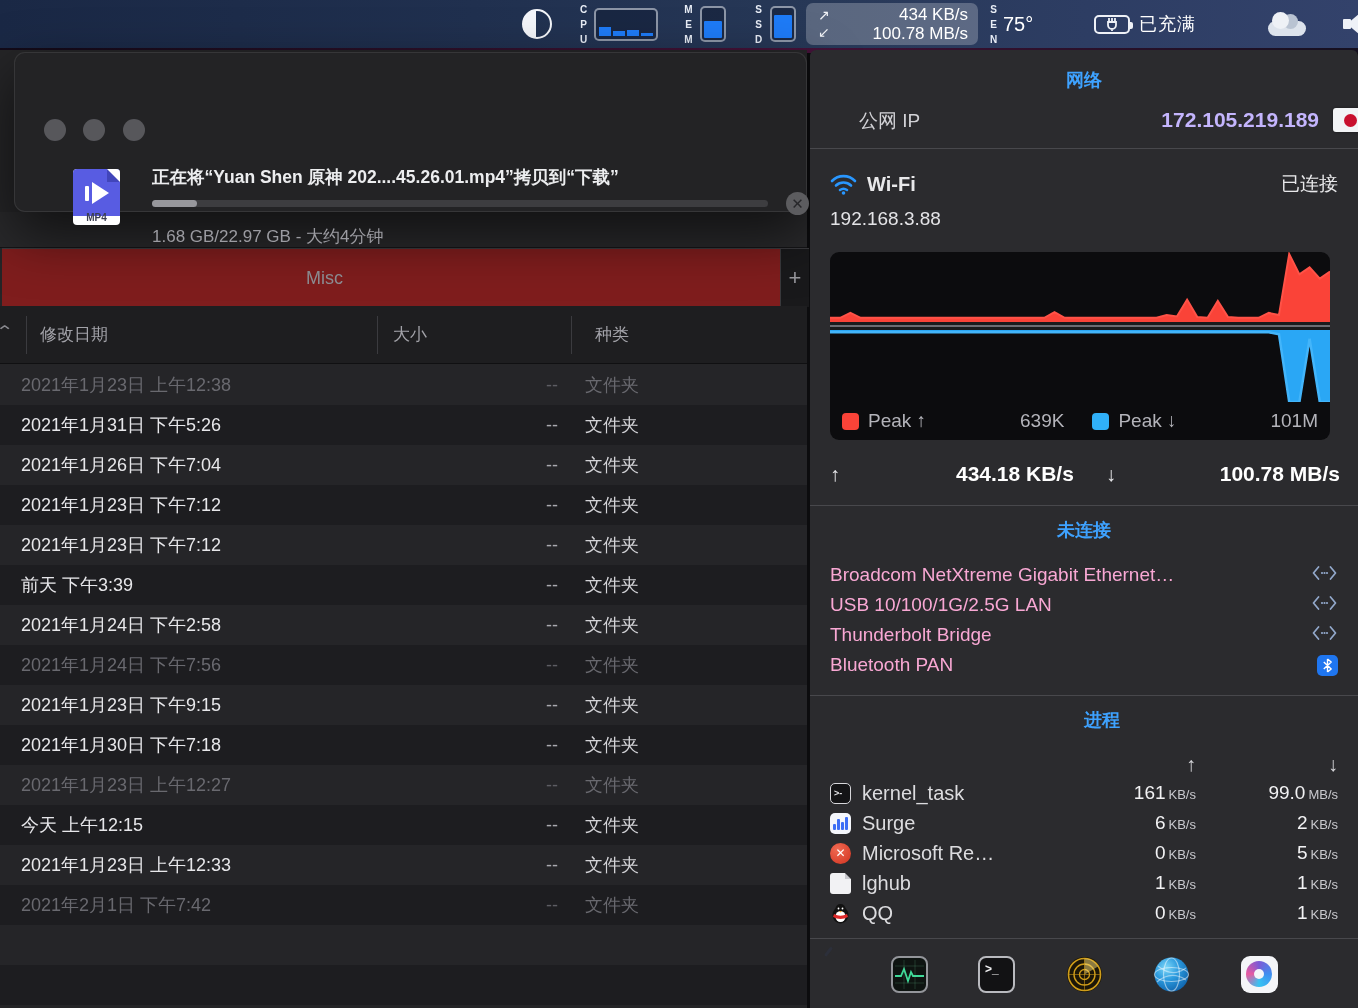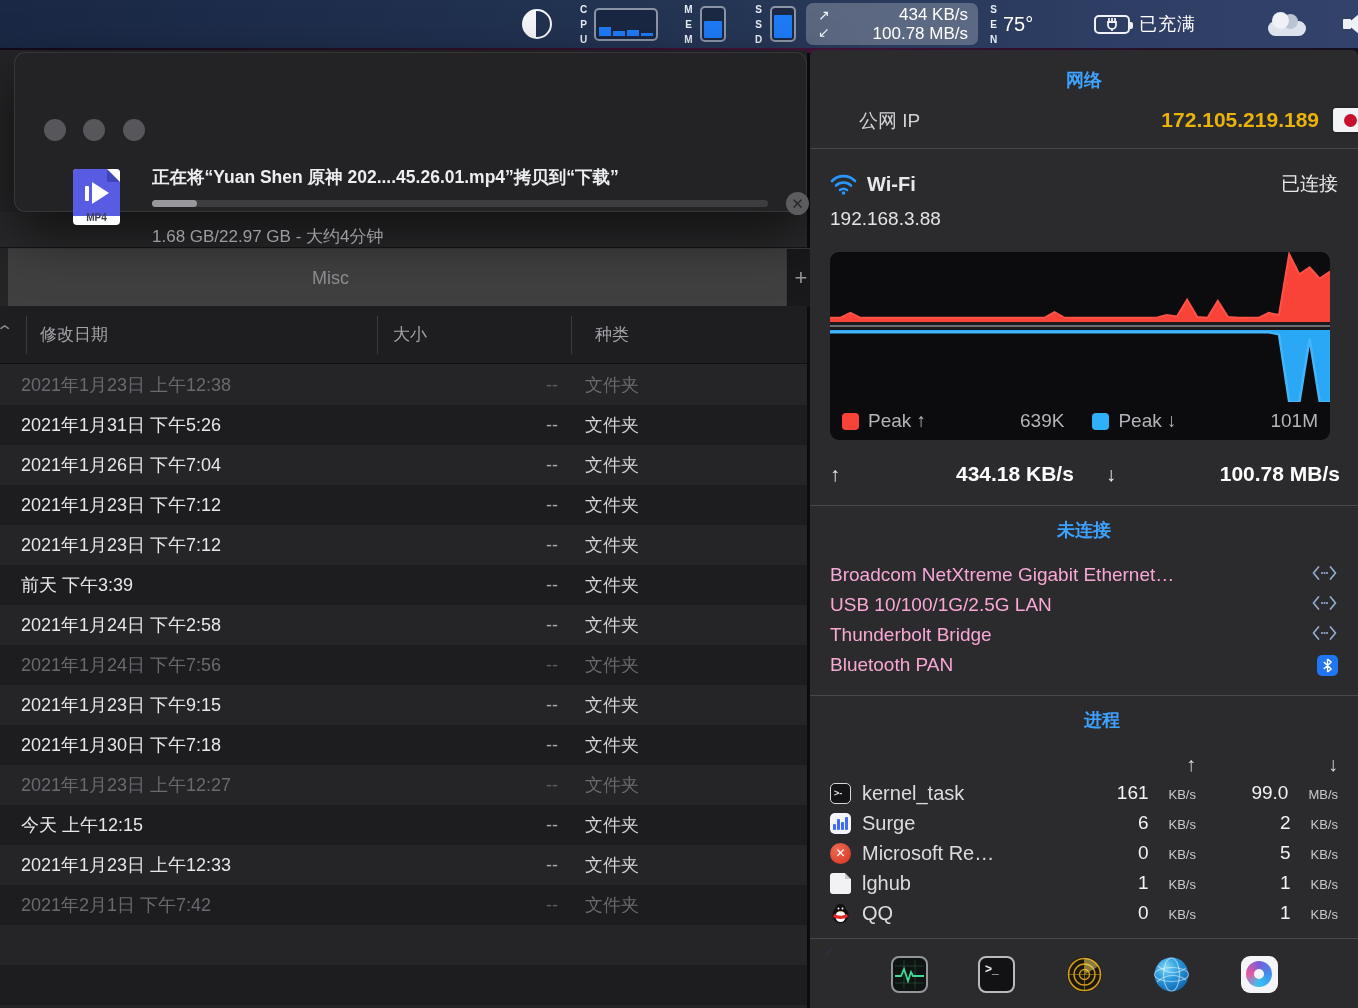--- a/index.html
+++ b/index.html
@@ -33,21 +33,21 @@
   .cloud:before{content:"";position:absolute;left:2px;bottom:0;width:38px;height:15px;border-radius:8px;background:#dde3ec;}
   .cloud:after{content:"";position:absolute;left:6px;top:0;width:17px;height:17px;border-radius:50%;background:#eef1f6;}
   .cloud .lobe{position:absolute;left:17px;top:2px;width:15px;height:15px;border-radius:50%;background:#b9c3d2;}
   .speaker{position:absolute;left:1343px;top:13px;width:22px;height:22px;}
   .speaker .sq{position:absolute;left:0;top:6px;width:8px;height:10px;background:#eef1f7;border-radius:1px;}
   .speaker .tri{position:absolute;left:4px;top:0;width:0;height:0;border-top:11px solid transparent;border-bottom:11px solid transparent;border-right:13px solid #eef1f7;}
 
   
   #finder{position:absolute;left:0;top:50px;width:807px;height:958px;background:#252527;}
   #toolbar-strip{position:absolute;left:0;top:162px;width:807px;height:36px;background:#29292b;border-bottom:1px solid #151517;}
-  #tabbar{position:absolute;left:8px;top:198px;width:807px;height:58px;background:#404040;border-top:1px solid #3a3a3e;}
+  #tabbar{position:absolute;left:2px;top:198px;width:807px;height:58px;background:#7f1d1d;border-top:1px solid #3a3a3e;}
   #tab-plus-zone{position:absolute;right:0;top:0;width:29px;height:58px;background:#19191b;border-left:1px solid #39393c;}
   #tab-misc-label{position:absolute;left:0;top:0;width:645px;height:58px;display:flex;align-items:center;justify-content:center;
     color:#8f8f95;font-size:18px;}
   #tab-plus{width:100%;height:100%;display:flex;align-items:center;justify-content:center;color:#98989e;font-size:22px;font-weight:300;}
   #colheader{position:absolute;left:0;top:256px;width:807px;height:58px;background:#1e1e20;border-bottom:1px solid #101012;
     display:grid;grid-template-columns:377px 194px 236px;align-items:center;color:#a2a2a8;font-size:17px;}
   .colh-date{padding-left:40px;}
   .colh-size{padding-left:16px;}
   .colh-kind{padding-left:24px;}
   .col-divider{position:absolute;top:266px;width:1px;height:38px;background:#3b3b3f;}
@@ -78,21 +78,21 @@
   #dlg-close{position:absolute;left:771px;top:139px;width:23px;height:23px;border-radius:50%;background:#5c5c5f;
     display:flex;align-items:center;justify-content:center;color:#27272a;font-size:15px;font-weight:700;line-height:1;}
   #dlg-status{position:absolute;left:137px;top:172px;font-size:17px;color:#9b9ba1;}
 
   
   #panel{position:absolute;left:810px;top:50px;width:548px;height:958px;background:#2b2b2e;border-radius:6px 6px 0 0;color:#e8e8ea;}
   .sep{position:absolute;left:0;width:548px;height:1px;background:#48484c;}
   .sec-title{position:absolute;left:0;width:548px;text-align:center;color:#3ea2ff;font-size:18px;font-weight:600;}
   #pubip-row{position:absolute;left:20px;top:58px;width:508px;height:36px;display:flex;align-items:flex-start;margin-left:29px;}
   #pubip-label{font-size:19px;color:#d2d2d6;}
-  #pubip-value{margin-left:auto;font-size:21px;font-weight:600;color:#eab308;}
+  #pubip-value{margin-left:auto;font-size:21px;font-weight:600;color:#c4b5fd;}
   #flag-jp{position:relative;width:34px;height:24px;background:#f2f4f6;border-radius:3px;margin-left:14px;box-shadow:0 0 3px rgba(0,0,0,.4);}
   #flag-jp i{position:absolute;left:10.5px;top:5.5px;width:13px;height:13px;border-radius:50%;background:#c8102e;}
   #wifi-row{position:absolute;left:20px;top:118px;width:508px;height:32px;display:flex;align-items:center;}
   #wifi-name{font-size:20px;font-weight:700;margin-left:10px;}
   #wifi-status{margin-left:auto;font-size:19px;}
   #wifi-ip{position:absolute;left:20px;top:158px;font-size:19px;color:#e4e4e7;}
   #graphbox{position:absolute;left:20px;top:202px;width:500px;height:188px;background:#0c0c0e;border-radius:9px;overflow:hidden;}
   #g-sep{position:absolute;left:0;top:70px;width:500px;height:8px;background:#1b1b1d;}
   #g-sep i{display:block;margin-top:3px;height:2px;background:#6c6c72;}
   #legend{position:absolute;left:0;bottom:0;width:500px;height:38px;display:flex;align-items:center;padding:0 12px;}
@@ -110,21 +110,21 @@
   .disc-icon{margin-left:auto;}
   .bt-badge{width:21px;height:21px;border-radius:5px;background:#1f76f0;display:flex;align-items:center;justify-content:center;}
   #proc-arrows{position:absolute;left:20px;top:700px;width:508px;height:28px;display:grid;
     grid-template-columns:1fr 150px 142px;align-items:center;color:#d4d4d8;font-size:20px;}
   #proc-arrows span{text-align:right;}
   #proc-list{position:absolute;left:20px;top:728px;width:508px;}
   .prow{height:30px;display:grid;grid-template-columns:32px 1fr 118px 142px;align-items:center;}
   .pname{font-size:20px;color:#dcdcdf;white-space:nowrap;overflow:hidden;}
   .pval{text-align:right;white-space:nowrap;}
   .pnum{font-size:19px;color:#f2f2f4;}
-  .punit{font-size:13px;color:#c9c9ce;margin-left:20px;}
+  .punit{font-size:13px;color:#c9c9ce;margin-left:3px;}
   .picon{width:21px;height:21px;border-radius:5px;position:relative;}
   .pi-term{background:#141416;border:1.5px solid #d6d6da;color:#e8e8ea;font-size:9px;font-weight:700;display:flex;align-items:center;justify-content:flex-start;padding-left:3px;}
   .pi-surge{background:#f4f6fb;display:flex;align-items:flex-end;justify-content:center;gap:1.5px;padding-bottom:4px;}
   .pi-surge i{display:block;width:2.5px;background:#3d6ef5;border-radius:1px;}
   .pi-ms{border-radius:50%;background:radial-gradient(circle at 35% 30%,#f06a52,#d9402c 75%);display:flex;align-items:center;justify-content:center;color:#fff;font-size:12px;font-weight:700;}
   .pi-doc{background:#f2f2f4;border-radius:3px;}
   .pi-doc:before{content:"";position:absolute;right:0;top:0;border-top:6px solid #2b2b2e;border-left:6px solid #c9c9ce;}
   #dock{position:absolute;left:0;top:890px;width:548px;height:68px;display:flex;align-items:center;justify-content:space-evenly;padding:0 30px;}
   .dock-ic{width:37px;height:37px;}
   .ic-activity{border-radius:8px;background:#0e1411;border:2px solid #94969b;}

